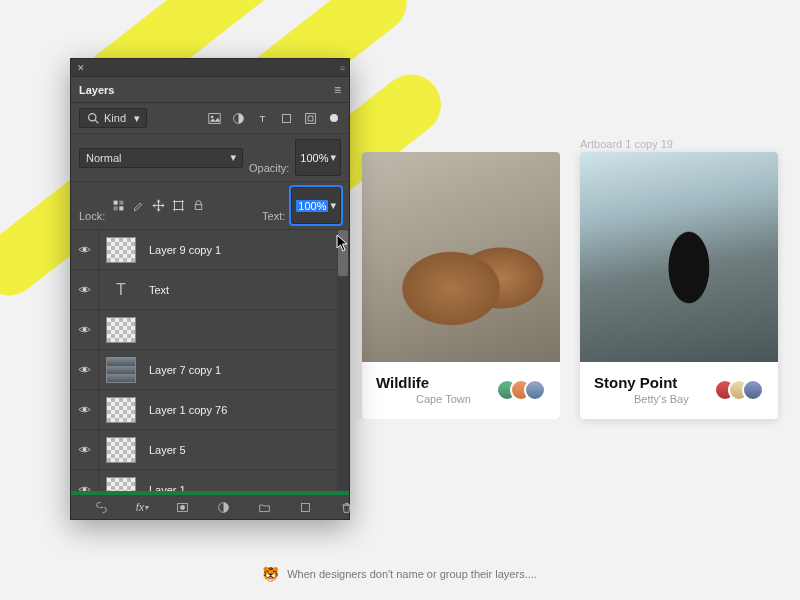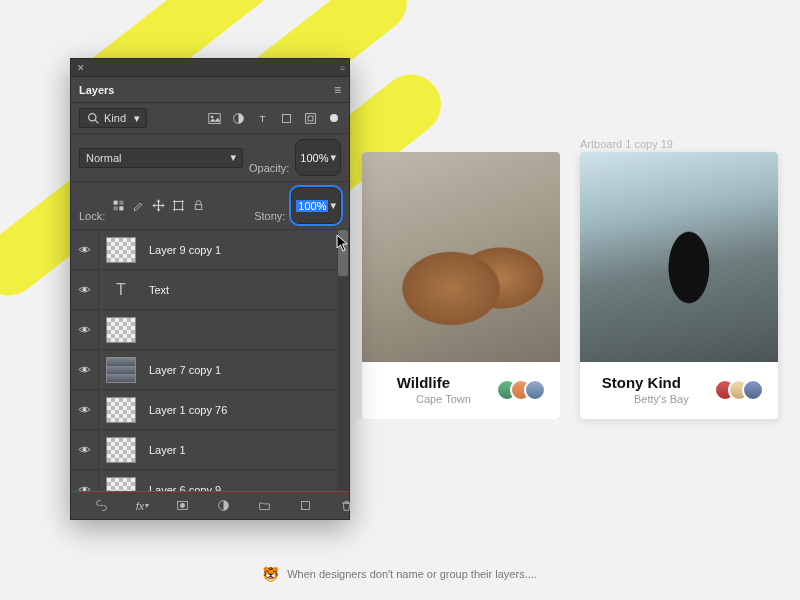--- a/index.html
+++ b/index.html
@@ -26,21 +26,21 @@
   .panel-tabs { height: 26px; display: flex; align-items: center; padding: 0 8px; background: #454545; border-bottom: 1px solid #333; justify-content: space-between; }
   .panel-tabs .tab { font-weight: 600; color: #eee; }
   .panel-tabs .menu { color: #bbb; font-size: 12px; }
 
   .row { display: flex; align-items: center; gap: 6px; padding: 5px 8px; border-bottom: 1px solid #3a3a3a; }
   .select {
     background: #3a3a3a; border: 1px solid #2a2a2a; color: #ddd; height: 20px;
     display: flex; align-items: center; padding: 0 6px; gap: 4px; border-radius: 2px; font-size: 11px;
   }
   .select .dd { margin-left: 4px; }
-  .opacity-select, .fill-select { background: #3a3a3a; border: 1px solid #2a2a2a; height: 37px; display: flex; align-items: center; padding: 12px 4px; gap: 2px; border-radius: 8px; }
+  .opacity-select, .fill-select { background: #3a3a3a; border: 1px solid #2a2a2a; height: 37px; display: flex; align-items: center; padding: 12px 4px; gap: 2px; border-radius: 2px; }
   .fill-select { outline: 2px solid #2a7fff; }
   .val { color: #eee; }
   .lbl { color: #bbb; margin-top: 20px; }
 
   .iconrow { display: flex; align-items: center; gap: 10px; }
   .icn { width: 14px; height: 14px; display: inline-flex; align-items: center; justify-content: center; color: #ccc; font-size: 11px; }
   .icn svg { width: 13px; height: 13px; fill: #ccc; }
   .dot { width: 8px; height: 8px; border-radius: 50%; background: #ddd; }
 
   .layer-list { flex: 1; overflow: hidden; position: relative; }
@@ -54,35 +54,35 @@
   .thumb-col { width: 44px; display: flex; align-items: center; justify-content: center; height: 100%; }
   .thumb-box {
     width: 30px; height: 26px; background:
       repeating-conic-gradient(#bbb 0% 25%, #eee 0% 50%) 0 0/8px 8px;
     border: 1px solid #222; position: relative;
   }
   .thumb-box::after { content:''; position:absolute; inset:-1px; border:1px solid #888; pointer-events:none; }
   .thumb-label { width: 30px; height: 26px; display: flex; align-items: center; justify-content: center; color: #bbb; font-size: 16px; }
   .layer-name { flex: 1; padding-left: 6px; color: #eee; }
 
-  .panel-footer { height: 28px; display: flex; align-items: center; justify-content: center; gap: 28px; border-top: 1px solid #15803d; background: #454545; padding-left: 28px; }
+  .panel-footer { height: 28px; display: flex; align-items: center; justify-content: center; gap: 28px; border-top: 4px solid #15803d; background: #454545; padding-left: 28px; }
   .panel-footer .icn svg { fill: #bbb; }
 
   
   .artboard-label { position: absolute; font-size: 11px; color: #b8b8b8; }
   .artboard-label.a2 { left: 580px; top: 138px; }
   .card {
     position: absolute; width: 198px; background: #fff; box-shadow: 0 2px 10px rgba(0,0,0,.12);
     border-radius: 4px; overflow: hidden; z-index: 1;
   }
   .card.c1 { left: 362px; top: 152px; clip-path: inset(0 0 0 -10px); } 
   .card.c2 { left: 580px; top: 152px; }
   .card-img { width: 100%; height: 210px; display:block; }
   .card-body { display: flex; align-items: center; justify-content: space-between; padding: 12px 14px 14px; }
-  .card-title { font-size: 15px; font-weight: 700; color: #111; text-align: center; }
+  .card-title { font-size: 15px; font-weight: 700; color: #111; }
   .card-sub { font-size: 11px; color: #9a9a9a; margin-top: 2px; margin-left: 40px; }
   .avatars { display: flex; }
   .av { width: 22px; height: 22px; border-radius: 50%; border: 2px solid #fff; margin-left: -8px; background-size: cover; background-position: center; }
   .av:first-child { margin-left: 0; }
 
   
   .caption { position: absolute; left: 0; right: 0; bottom: 18px; text-align: center; font-size: 11px; color: #777; display:flex; align-items:center; justify-content:center; gap:8px; }
   .emoji { width:16px; height:16px; display:inline-flex; align-items:center; justify-content:center; font-size:14px; }
 
   
@@ -209,21 +209,21 @@
           <line x1="3" y1="1" x2="3" y2="15" stroke="#ccc"></line>
           <line x1="13" y1="1" x2="13" y2="15" stroke="#ccc"></line>
         </svg>
       </span>
     <span class="icn">
         <svg viewBox="0 0 16 16">
           <rect x="4" y="7" width="8" height="6" fill="none" stroke="#ccc"></rect>
           <path d="M5 7 V5 a3 3 0 0 1 6 0 V7" fill="none" stroke="#ccc"></path>
         </svg>
       </span>
-    <span class="lbl" style="margin-left:auto;">Stony:</span>
+    <span class="lbl" style="margin-left:auto;">Text:</span>
     <div class="fill-select">
       <span class="val" style="background:#2a7fff;color:#fff;padding:0 2px;">100%</span>
       <span class="dd">▾</span>
     </div>
   </div>
 
   <div class="layer-list">
     <div class="scrollbar">
         <div class="thumb"></div>
       </div>
@@ -289,20 +289,34 @@
             <svg viewBox="0 0 16 16">
               <path d="M1 8 Q8 2 15 8 Q8 14 1 8 Z" fill="none" stroke="#ccc"></path>
               <circle cx="8" cy="8" r="2.5"></circle>
             </svg>
           </span>
         </div>
       <div class="thumb-col">
           <div class="thumb-box"></div>
         </div>
       <div class="layer-name">Layer 1 copy 76</div>
+    </div>
+    <div class="layer">
+      <div class="vis-col">
+          <span class="icn">
+            <svg viewBox="0 0 16 16">
+              <path d="M1 8 Q8 2 15 8 Q8 14 1 8 Z" fill="none" stroke="#ccc"></path>
+              <circle cx="8" cy="8" r="2.5"></circle>
+            </svg>
+          </span>
+        </div>
+      <div class="thumb-col">
+          <div class="thumb-box"></div>
+        </div>
+      <div class="layer-name">Layer 5</div>
     </div>
     <div class="layer">
       <div class="vis-col">
           <span class="icn">
             <svg viewBox="0 0 16 16">
               <path d="M1 8 Q8 2 15 8 Q8 14 1 8 Z" fill="none" stroke="#ccc"></path>
               <circle cx="8" cy="8" r="2.5"></circle>
             </svg>
           </span>
         </div>
@@ -386,21 +400,21 @@
       <span class="av av2"></span>
       <span class="av av3"></span>
     </div>
   </div>
 </div>
 
 <div class="card c2">
   <div class="card-img img-penguin"></div>
   <div class="card-body">
     <div>
-      <div class="card-title">Stony Kind</div>
+      <div class="card-title">Stony Point</div>
       <div class="card-sub">Betty's Bay</div>
     </div>
     <div class="avatars">
       <span class="av av4"></span>
       <span class="av av5"></span>
       <span class="av av6"></span>
     </div>
   </div>
 </div>
 

